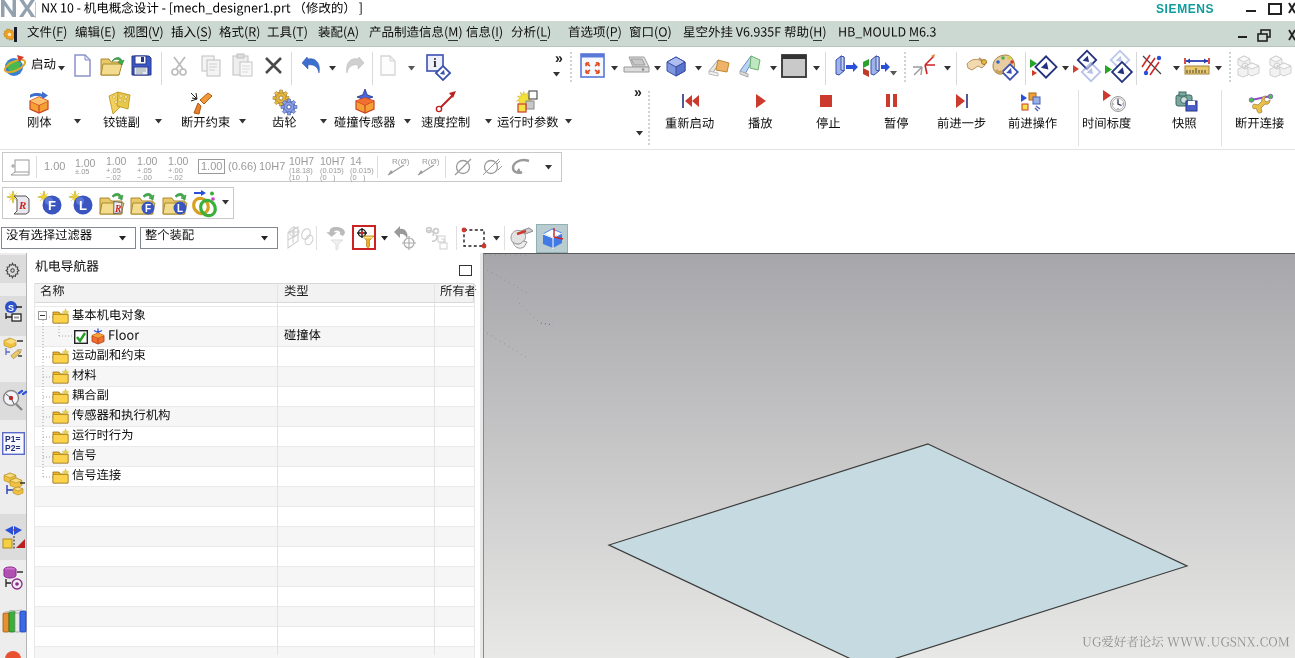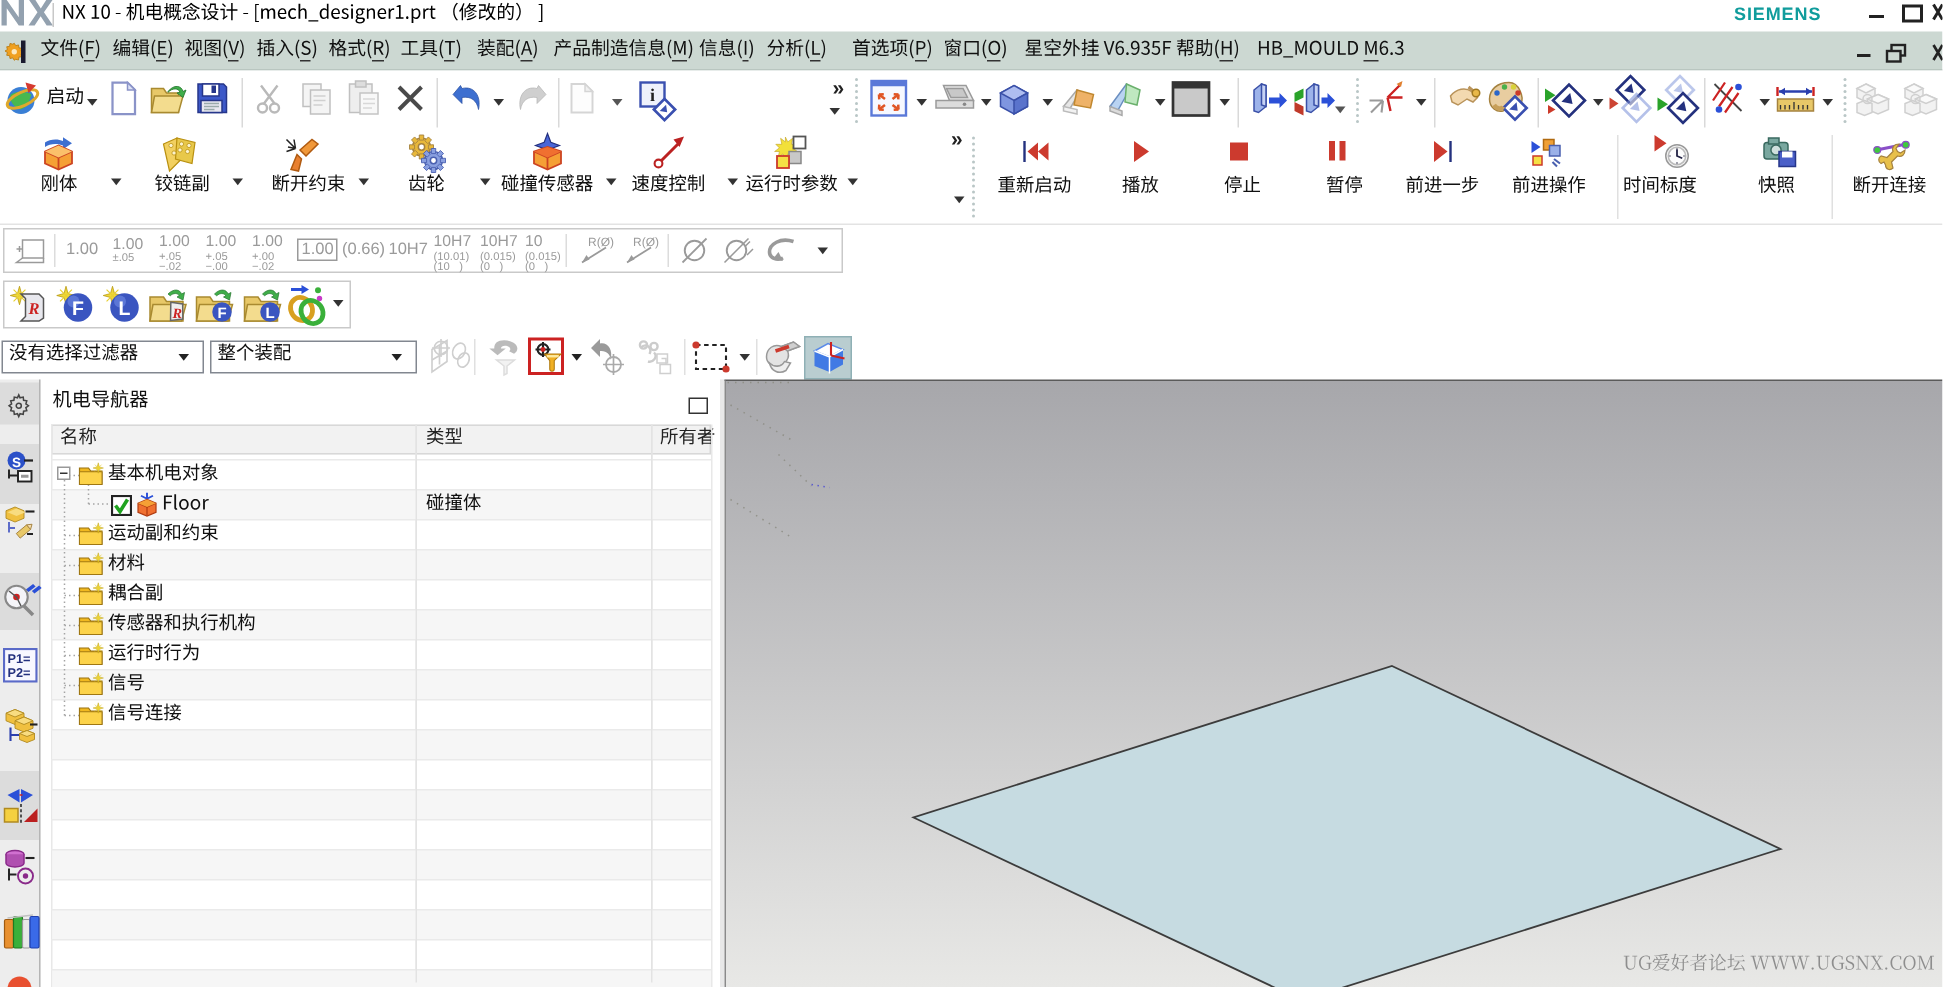--- a/index.html
+++ b/index.html
@@ -599,26 +599,26 @@
 <div class="ab" style="left:137px;top:155px;font:10.5px &quot;Liberation Sans&quot;;color:#9a9a9a;white-space:nowrap">1.00</div>
 <div class="ab" style="left:137px;top:165.5px;font:7.5px &quot;Liberation Sans&quot;;color:#9a9a9a;white-space:nowrap">+.05</div>
 <div class="ab" style="left:137px;top:172.5px;font:7.5px &quot;Liberation Sans&quot;;color:#9a9a9a;white-space:nowrap">−.00</div>
 <div class="ab" style="left:168px;top:155px;font:10.5px &quot;Liberation Sans&quot;;color:#9a9a9a;white-space:nowrap">1.00</div>
 <div class="ab" style="left:168px;top:165.5px;font:7.5px &quot;Liberation Sans&quot;;color:#9a9a9a;white-space:nowrap">+.00</div>
 <div class="ab" style="left:168px;top:172.5px;font:7.5px &quot;Liberation Sans&quot;;color:#9a9a9a;white-space:nowrap">−.02</div>
 <div class="ab" style="left:198px;top:159px;font:11px &quot;Liberation Sans&quot;;color:#9a9a9a;border:1px solid #9a9a9a;padding:0 2px 1px">1.00</div>
 <div class="ab" style="left:228px;top:160px;font:11px &quot;Liberation Sans&quot;;color:#9a9a9a;white-space:nowrap">(0.66)</div>
 <div class="ab" style="left:259px;top:160px;font:11px &quot;Liberation Sans&quot;;color:#9a9a9a;white-space:nowrap">10H7</div>
 <div class="ab" style="left:289px;top:155px;font:10.5px &quot;Liberation Sans&quot;;color:#9a9a9a;white-space:nowrap">10H7</div>
-<div class="ab" style="left:289px;top:165.5px;font:7.5px &quot;Liberation Sans&quot;;color:#9a9a9a;white-space:nowrap">(10.01)</div>
+<div class="ab" style="left:289px;top:165.5px;font:7.5px &quot;Liberation Sans&quot;;color:#9a9a9a;white-space:nowrap">(18.18)</div>
 <div class="ab" style="left:289px;top:172.5px;font:7.5px &quot;Liberation Sans&quot;;color:#9a9a9a;white-space:nowrap">(10&nbsp;&nbsp;&nbsp;)</div>
 <div class="ab" style="left:320px;top:155px;font:10.5px &quot;Liberation Sans&quot;;color:#9a9a9a;white-space:nowrap">10H7</div>
 <div class="ab" style="left:320px;top:165.5px;font:7.5px &quot;Liberation Sans&quot;;color:#9a9a9a;white-space:nowrap">(0.015)</div>
 <div class="ab" style="left:320px;top:172.5px;font:7.5px &quot;Liberation Sans&quot;;color:#9a9a9a;white-space:nowrap">(0&nbsp;&nbsp;&nbsp;)</div>
-<div class="ab" style="left:350px;top:155px;font:10.5px &quot;Liberation Sans&quot;;color:#9a9a9a;white-space:nowrap">10</div>
+<div class="ab" style="left:350px;top:155px;font:10.5px &quot;Liberation Sans&quot;;color:#9a9a9a;white-space:nowrap">14</div>
 <div class="ab" style="left:350px;top:165.5px;font:7.5px &quot;Liberation Sans&quot;;color:#9a9a9a;white-space:nowrap">(0.015)</div>
 <div class="ab" style="left:350px;top:172.5px;font:7.5px &quot;Liberation Sans&quot;;color:#9a9a9a;white-space:nowrap">(0&nbsp;&nbsp;&nbsp;)</div>
 <div class="ab" style="left:377px;top:156px;width:1px;height:22px;background:#dcdcdc"></div>
 <svg class="ab" style="left:382px;top:157px" width="26" height="20" viewBox="0 0 26 20">
     <path d="M22 8L6 18" stroke="#9a9a9a" stroke-width="1.2"></path>
     <path d="M6 18l3-5 2 3z" fill="#9a9a9a"></path>
 <text x="10" y="7" font-size="8" fill="#9a9a9a" font-family="Liberation Sans">R(Ø)</text>
   </svg>
 <svg class="ab" style="left:412px;top:157px" width="26" height="20" viewBox="0 0 26 20">
     <path d="M22 8L6 18" stroke="#9a9a9a" stroke-width="1.2"></path>

